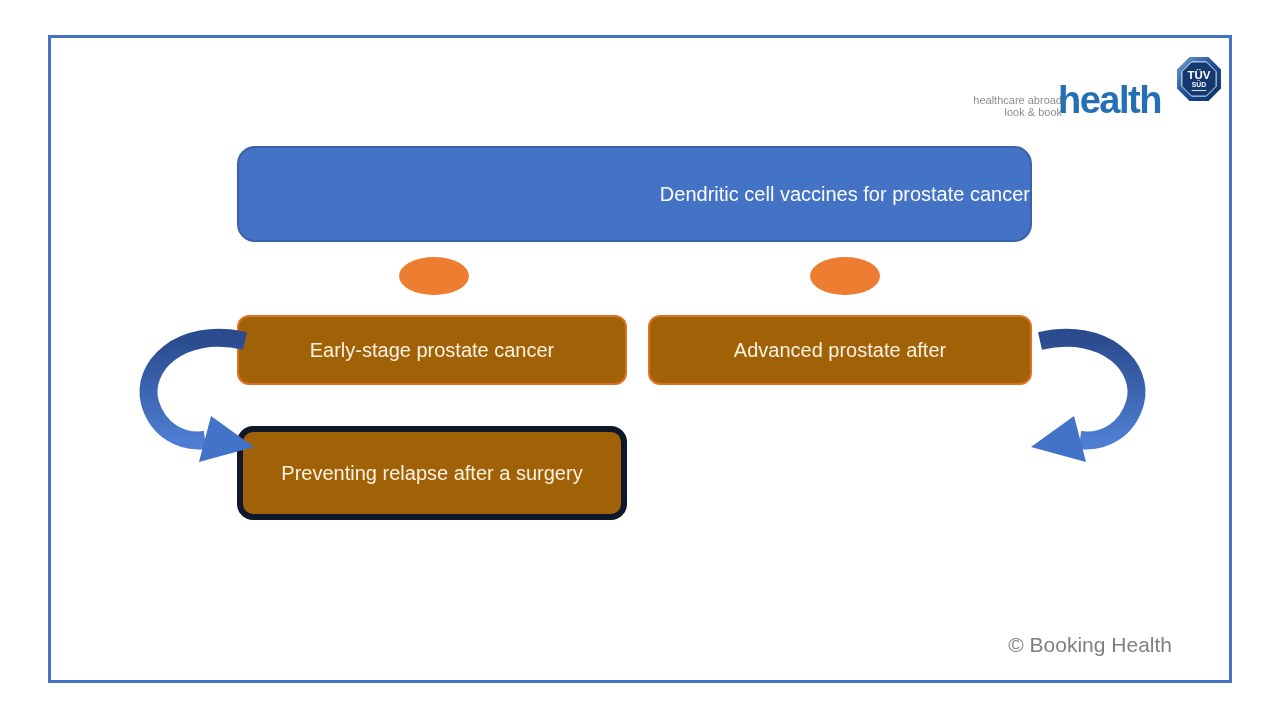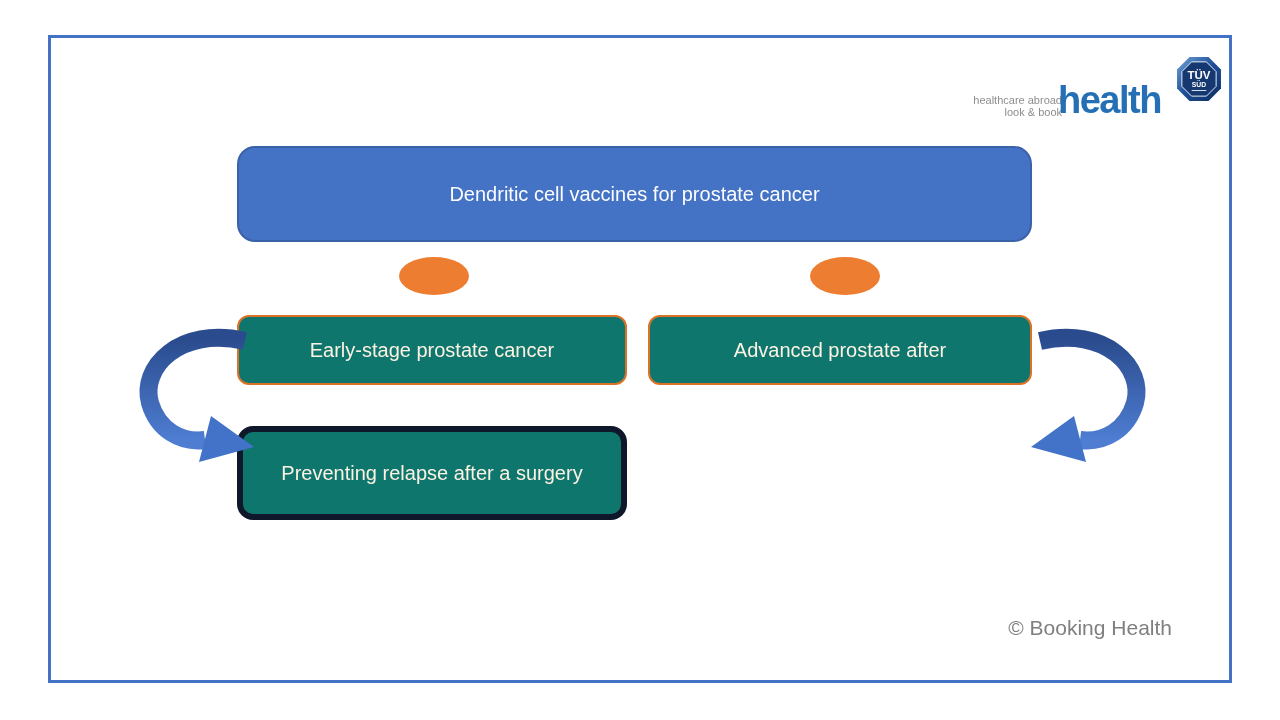--- a/index.html
+++ b/index.html
@@ -28,42 +28,42 @@
   }
   .logo-health{
     position:absolute;left:110px;top:26px;font-size:38px;font-weight:bold;
     color:#2570B5;letter-spacing:-1.5px;line-height:1;text-align:right;
   }
   .badge{position:absolute;left:1176px;top:56px;width:46px;height:46px;}
   
   .title-box{
     position:absolute;left:237px;top:146px;width:795px;height:96px;
     background:#4472C4;border:2px solid #3A62A9;border-radius:18px;
-    display:flex;align-items:center;justify-content:center;
+    display:flex;align-items:center;justify-content:flex-end;
     color:#FBFCFF;font-size:20px;box-sizing:border-box;text-align:center;
   }
   .ellipse{
     position:absolute;width:70px;height:38px;background:#ED7D31;border-radius:50%;
   }
   .ellipse-left{left:399px;top:257px;}
   .ellipse-right{left:810px;top:257px;}
   .obox{
-    position:absolute;background:#0f766e;display:flex;align-items:center;
+    position:absolute;background:#a16207;display:flex;align-items:center;
     justify-content:center;color:#FBF2E2;font-size:20px;box-sizing:border-box;
     text-align:center;
   }
   .row1{top:315px;height:70px;border-radius:12px;border:2px solid #DB7226;}
   .row2{top:426px;height:94px;border-radius:16px;border:6px solid #0f172a;}
   .col-left{left:237px;width:390px;}
   .col-right{left:648px;width:384px;}
   .arrow{position:absolute;width:122px;height:142px;}
   .arrow-left{left:133px;top:324px;}
   .arrow-right{left:1030px;top:324px;}
   .copyright{
-    position:absolute;top:616px;right:108px;font-size:21px;color:#7F7F7F;
+    position:absolute;top:633px;right:108px;font-size:21px;color:#7F7F7F;
     white-space:nowrap;
   }
 </style>
 </head>
 <body>
 
 <div class="slide">
 
   <div class="frame"></div>
 

